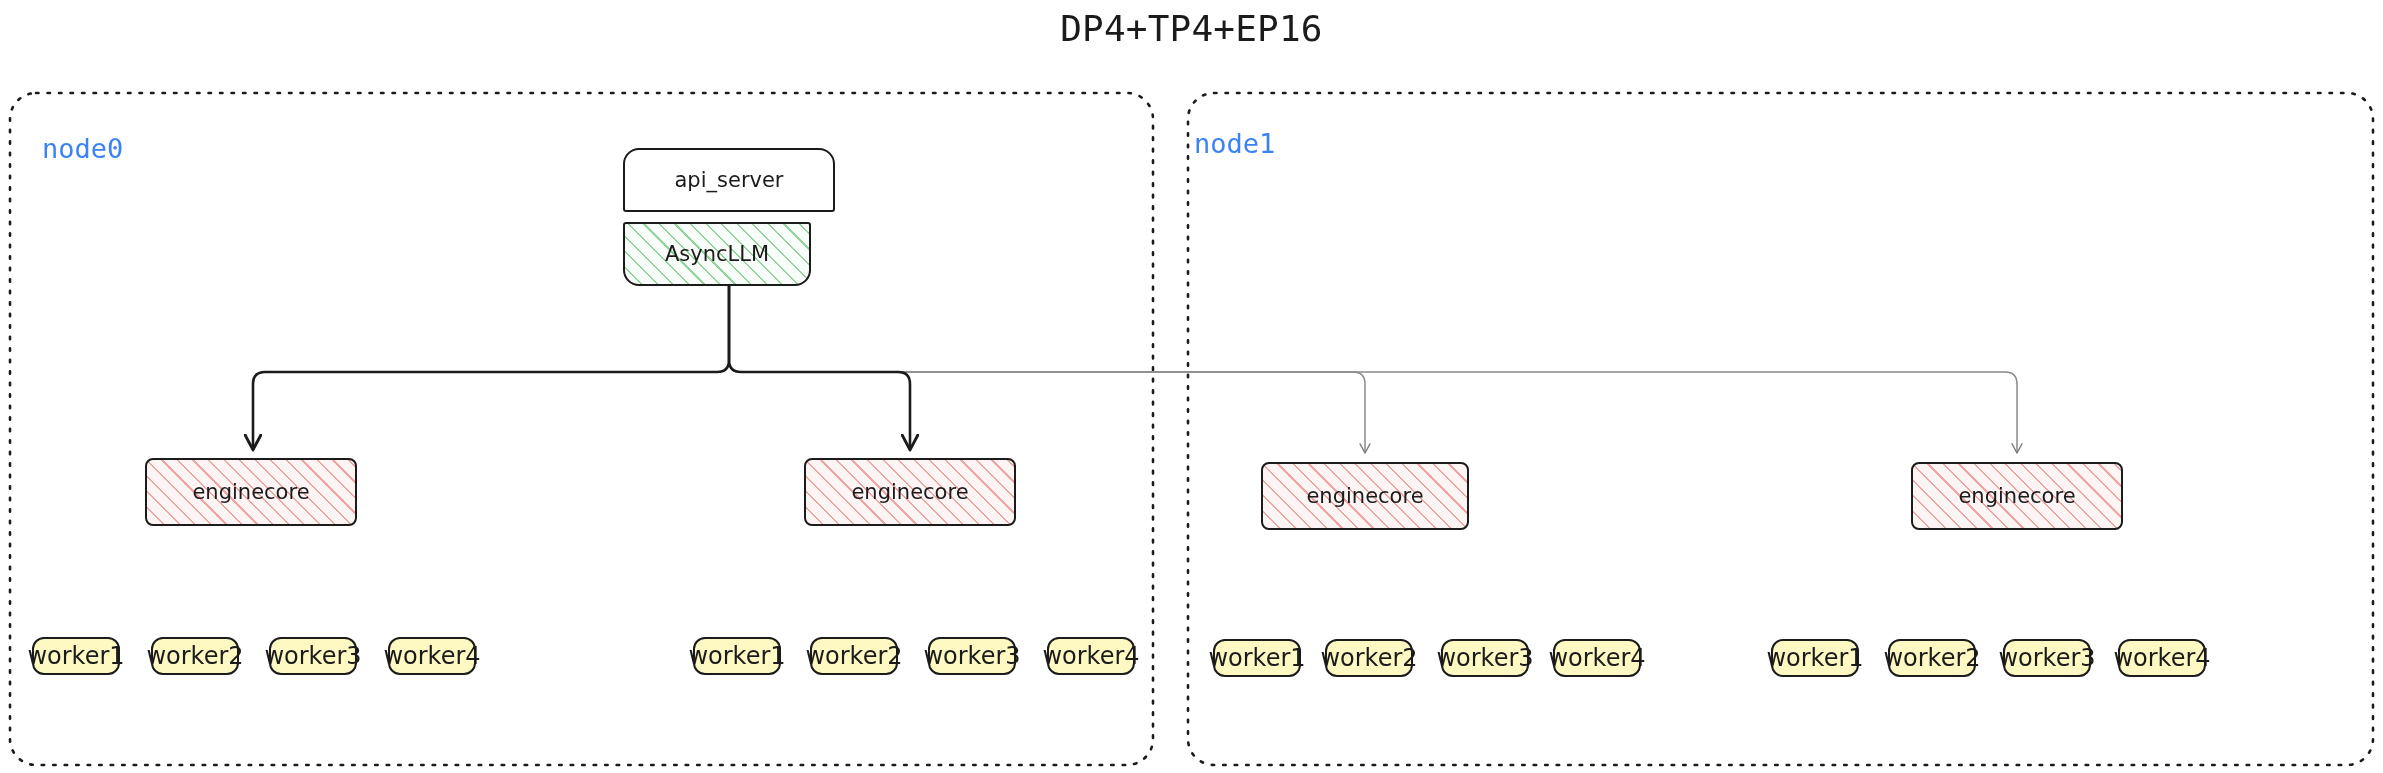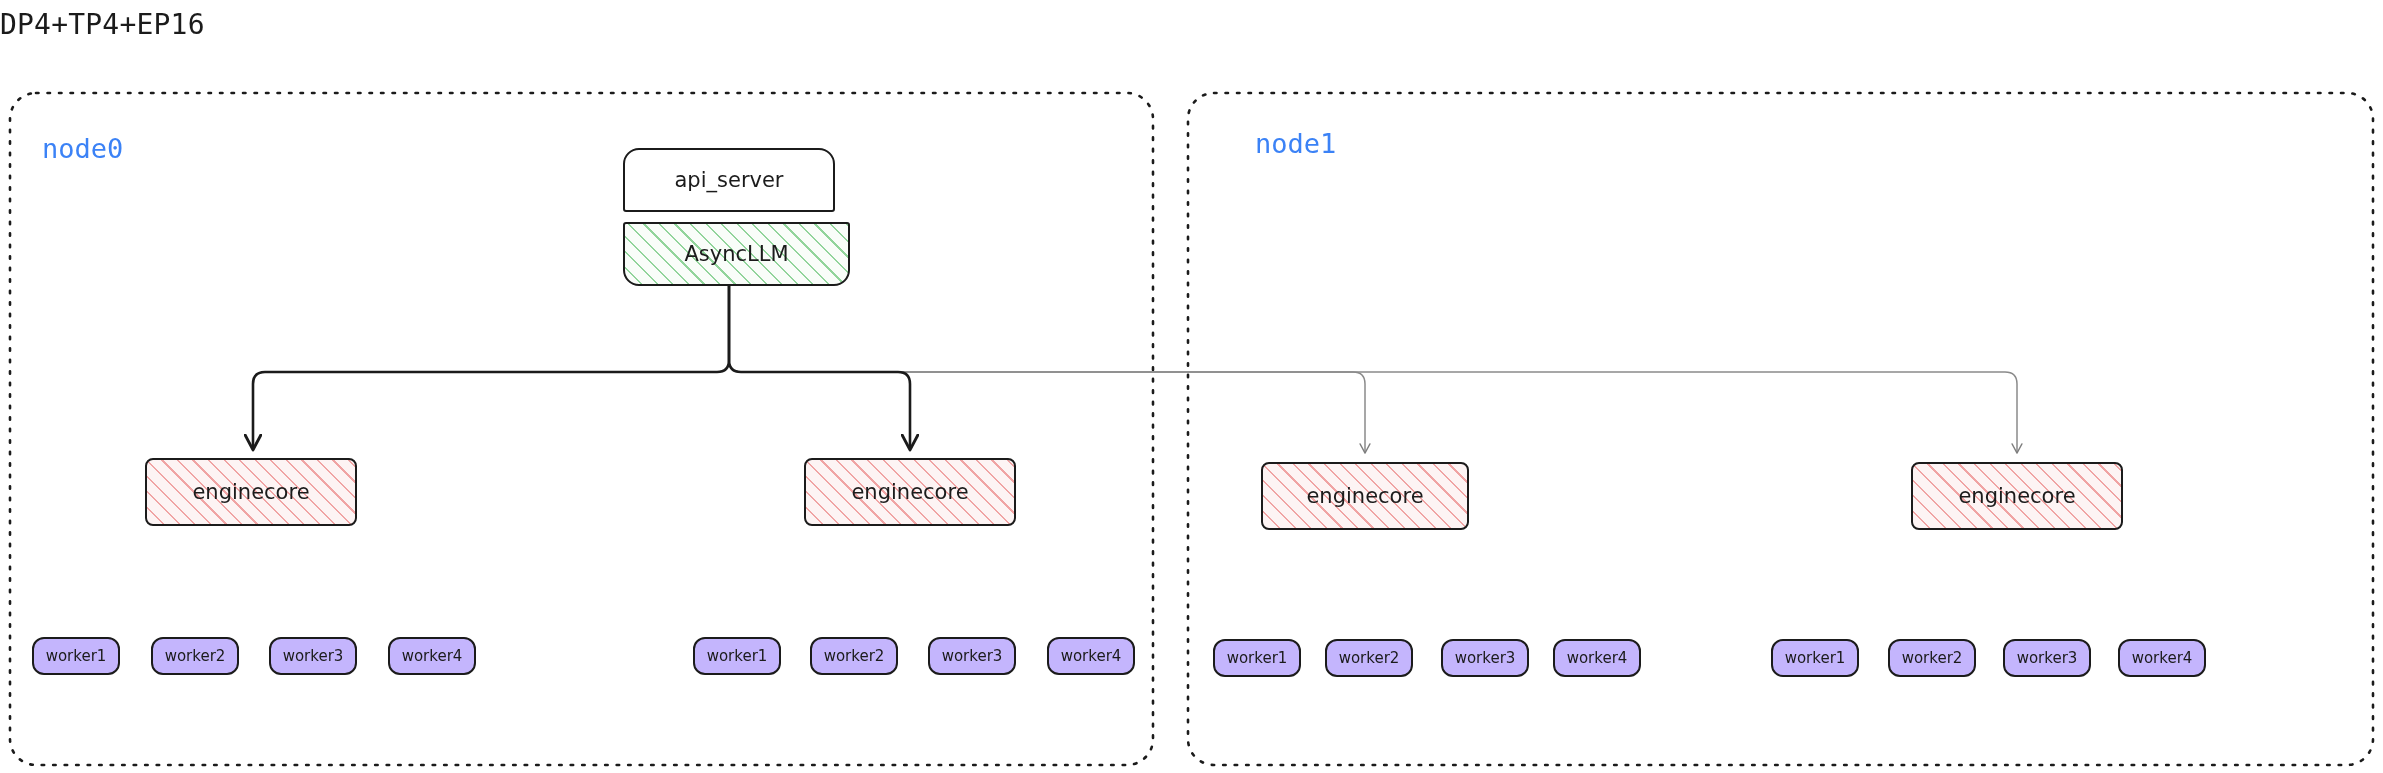--- a/index.html
+++ b/index.html
@@ -9,23 +9,23 @@
     color:#1b1b1b;
   }
   #diagram-root{position:absolute;inset:0;}
 
   .svg-layer{position:absolute;left:0;top:0;width:2383px;height:773px;}
   .svg-layer.edges{z-index:1;}
   .svg-layer.frames{z-index:0;}
 
   
   .diagram-title{
-    position:absolute;left:0;top:8px;width:2383px;text-align:left;
+    position:absolute;left:0;top:8px;width:2383px;text-align:center;
     font-family:"DejaVu Sans Mono","Liberation Mono",monospace;
-    font-size:28px;letter-spacing:0.2px;color:#1b1b1b;
+    font-size:36px;letter-spacing:0.2px;color:#1b1b1b;
     z-index:5;white-space:nowrap;
   }
 
   
   .cluster-label{
     position:absolute;z-index:5;
     font-family:"DejaVu Sans Mono","Liberation Mono",monospace;
     font-size:27px;color:#3b82f6;white-space:nowrap;
   }
 
@@ -58,22 +58,22 @@
       45deg,
       rgba(238,150,150,0.85) 0px,
       rgba(238,150,150,0.85) 1.6px,
       rgba(0,0,0,0) 1.6px,
       rgba(0,0,0,0) 11px
     );
   }
   .node.worker{
     border-radius:12px;
     border-width:2.2px;
-    font-size:15px;
-    background:#c4b5fd;
+    font-size:24px;
+    background:#fef9c3;
   }
 </style>
 </head>
 <body>
 
 <div id="diagram-root">
 
   <svg class="svg-layer frames" viewBox="0 0 2383 773" xmlns="http://www.w3.org/2000/svg">
     <rect x="10" y="93" width="1143" height="672" rx="26" ry="26" fill="none" stroke="#1b1b1b" stroke-width="2.6" stroke-dasharray="2.5 9" stroke-linecap="round"></rect>
     <rect x="1188" y="93" width="1185" height="672" rx="26" ry="26" fill="none" stroke="#1b1b1b" stroke-width="2.6" stroke-dasharray="2.5 9" stroke-linecap="round"></rect>
@@ -94,24 +94,24 @@
     <path d="M 729 286 L 729 360 Q 729 372 741 372 L 2005 372 Q 2017 372 2017 384 L 2017 452" fill="none" stroke="#8a8a8a" stroke-width="1.5" stroke-linecap="round" stroke-linejoin="round" marker-end="url(#arrow-faded)"></path>
 
     <path d="M 729 286 L 729 360 Q 729 372 717 372 L 265 372 Q 253 372 253 384 L 253 448" fill="none" stroke="#1b1b1b" stroke-width="2.6" stroke-linecap="round" stroke-linejoin="round" marker-end="url(#arrow-dark)"></path>
 
     <path d="M 729 286 L 729 360 Q 729 372 741 372 L 898 372 Q 910 372 910 384 L 910 448" fill="none" stroke="#1b1b1b" stroke-width="2.6" stroke-linecap="round" stroke-linejoin="round" marker-end="url(#arrow-dark)"></path>
   </svg>
 
   <div class="diagram-title">DP4+TP4+EP16</div>
 
   <div class="cluster-label" style="left:42px;top:133px;">node0</div>
-  <div class="cluster-label" style="left:1255px;top:128px;">node1</div>
+  <div class="cluster-label" style="left:1194px;top:128px;">node1</div>
 
   <div class="node api" style="left:623px;top:148px;width:212px;height:64px;">api_server</div>
-  <div class="node async" style="left:623px;top:222px;width:227px;height:64px;">AsyncLLM</div>
+  <div class="node async" style="left:623px;top:222px;width:188px;height:64px;">AsyncLLM</div>
 
   <div class="node core" style="left:145px;top:458px;width:212px;height:68px;">enginecore</div>
   <div class="node core" style="left:804px;top:458px;width:212px;height:68px;">enginecore</div>
   <div class="node core" style="left:1261px;top:462px;width:208px;height:68px;">enginecore</div>
   <div class="node core" style="left:1911px;top:462px;width:212px;height:68px;">enginecore</div>
 
   <div class="node worker" style="left:32px;top:637px;width:88px;height:38px;">worker1</div>
   <div class="node worker" style="left:151px;top:637px;width:88px;height:38px;">worker2</div>
   <div class="node worker" style="left:269px;top:637px;width:88px;height:38px;">worker3</div>
   <div class="node worker" style="left:388px;top:637px;width:88px;height:38px;">worker4</div>

